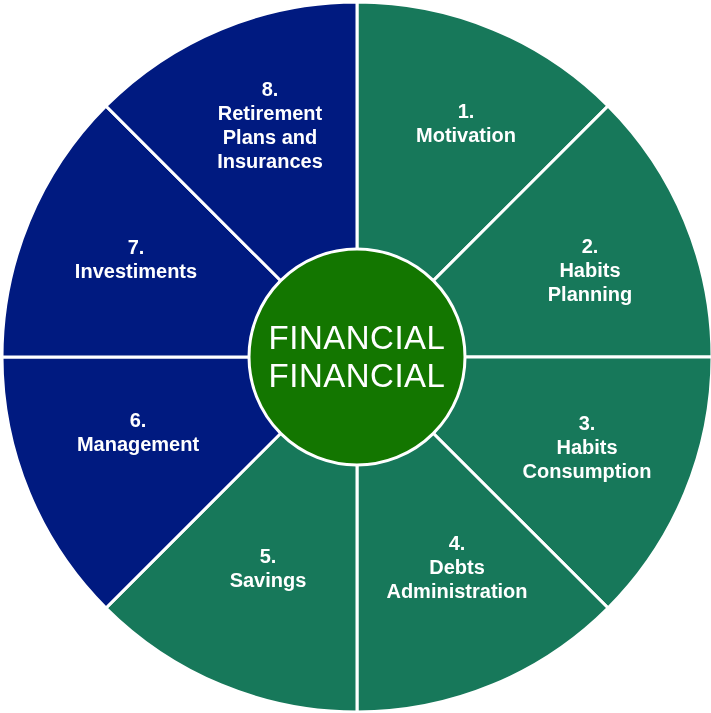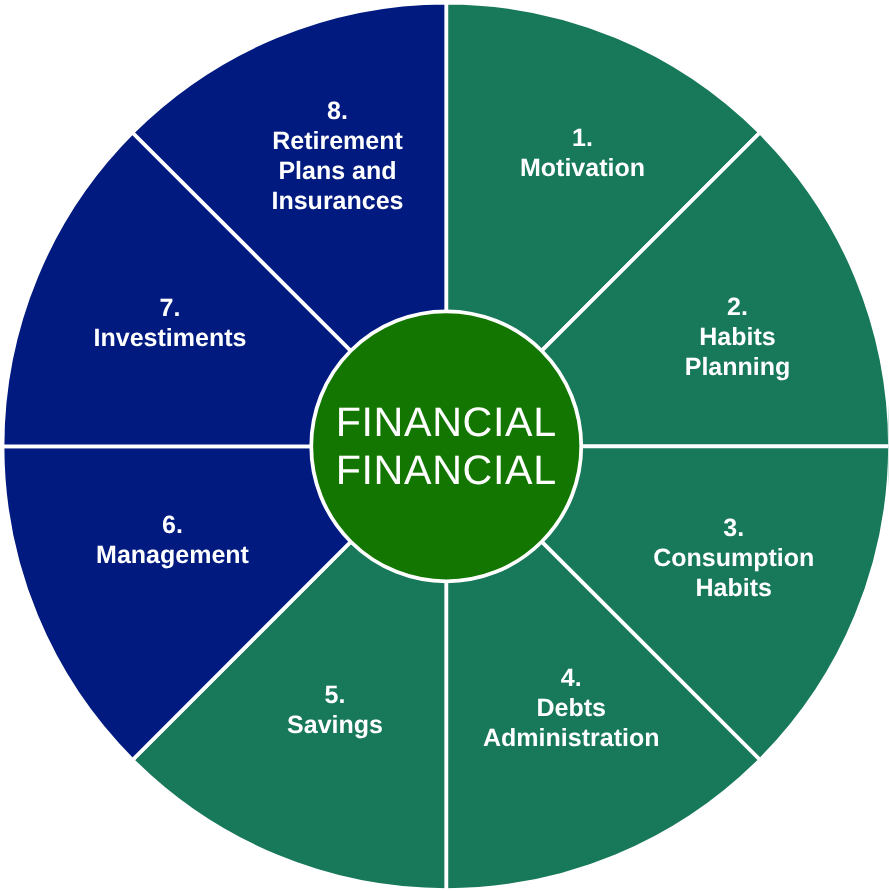--- a/index.html
+++ b/index.html
@@ -31,22 +31,22 @@
   <span>1.</span>
   <span>Motivation</span>
 </div>
 <div class="seg-label" style="left:590px; top:270px;">
   <span>2.</span>
   <span>Habits</span>
   <span>Planning</span>
 </div>
 <div class="seg-label" style="left:587px; top:447px;">
   <span>3.</span>
+  <span>Habits</span>
   <span>Consumption</span>
-  <span>Habits</span>
 </div>
 <div class="seg-label" style="left:457px; top:567px;">
   <span>4.</span>
   <span>Debts</span>
   <span>Administration</span>
 </div>
 <div class="seg-label" style="left:268px; top:568px;">
   <span>5.</span>
   <span>Savings</span>
 </div>

